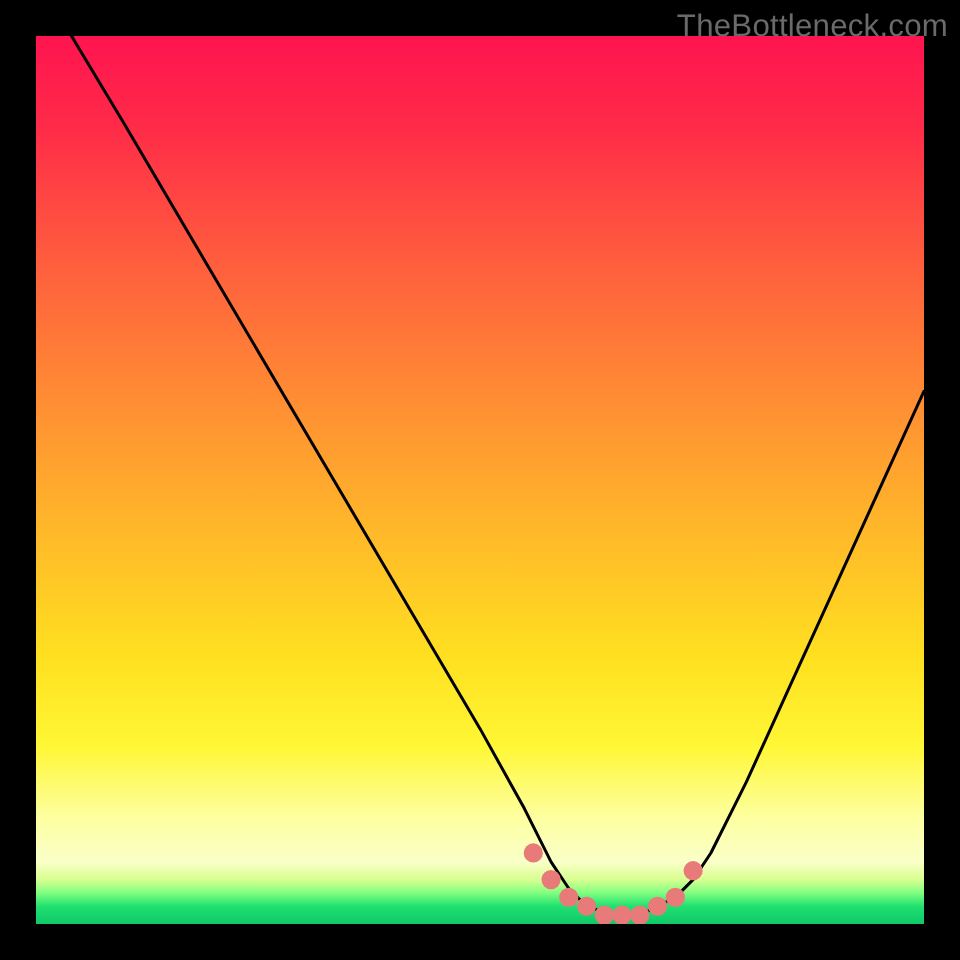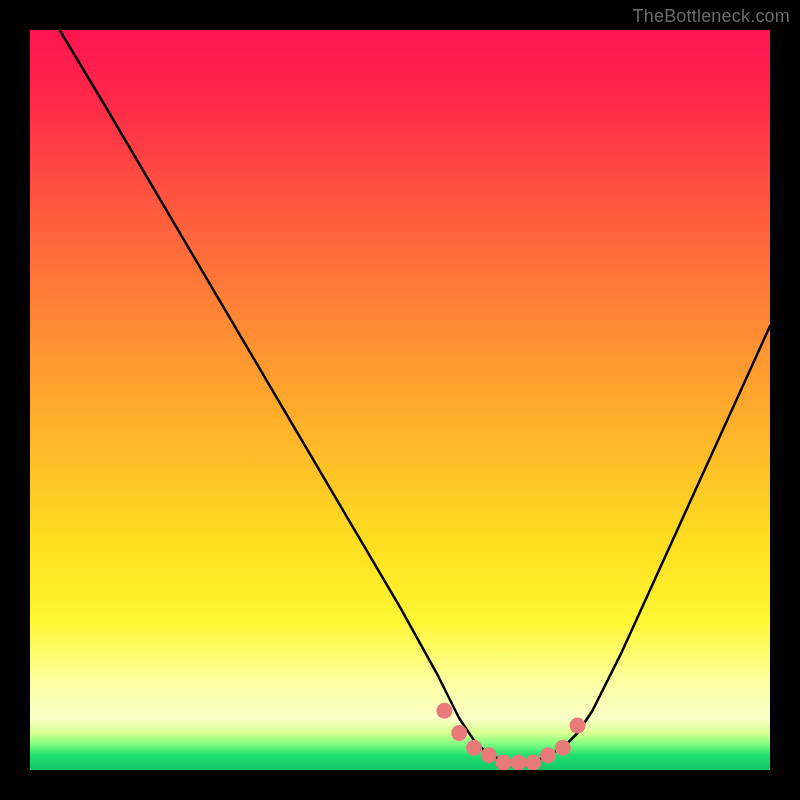--- a/index.html
+++ b/index.html
@@ -39,21 +39,21 @@
       #80ff80 96.5%,
       #20e070 98%,
       #10c868 100%
     );
   }
   .watermark {
     position: absolute;
     top: 6px;
     right: 10px;
     color: #6a6a6a;
-    font-size: 18px;
+    font-size: 26px;
     font-weight: 400;
     letter-spacing: 0.2px;
     z-index: 5;
   }
   svg.overlay {
     position: absolute;
     left: 0;
     top: 0;
     width: 740px;
     height: 740px;

